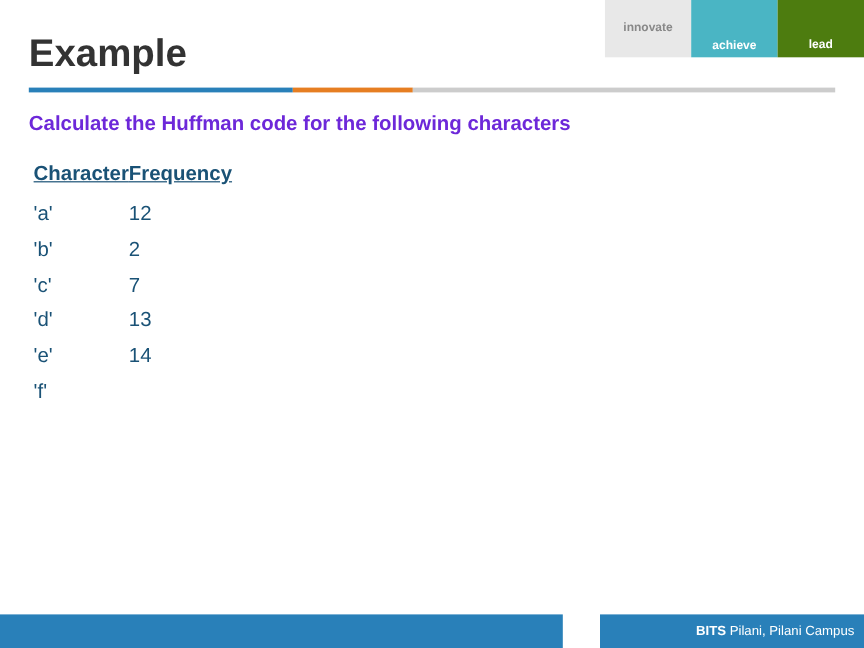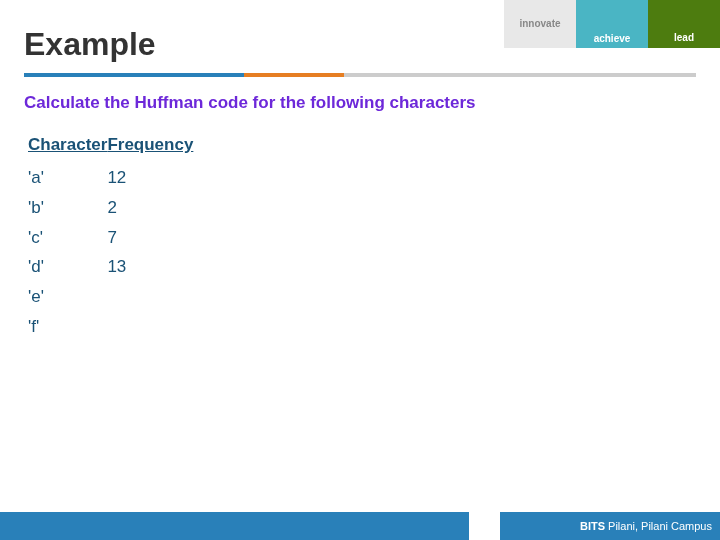--- a/index.html
+++ b/index.html
@@ -221,20 +221,21 @@
       </div>
     </div>
 
     <div class="col-frequencies">
       <div class="col-header">Frequency</div>
       <div class="col-value">
         <div>12</div>
         <div>2</div>
         <div>7</div>
         <div>13</div>
+        <div>14</div>
       </div>
     </div>
   </div>
 
 </div>
 
 <div class="bottom-bar">
   <div class="bottom-blue"></div>
   <div class="bottom-footer">
     <span class="footer-text">

